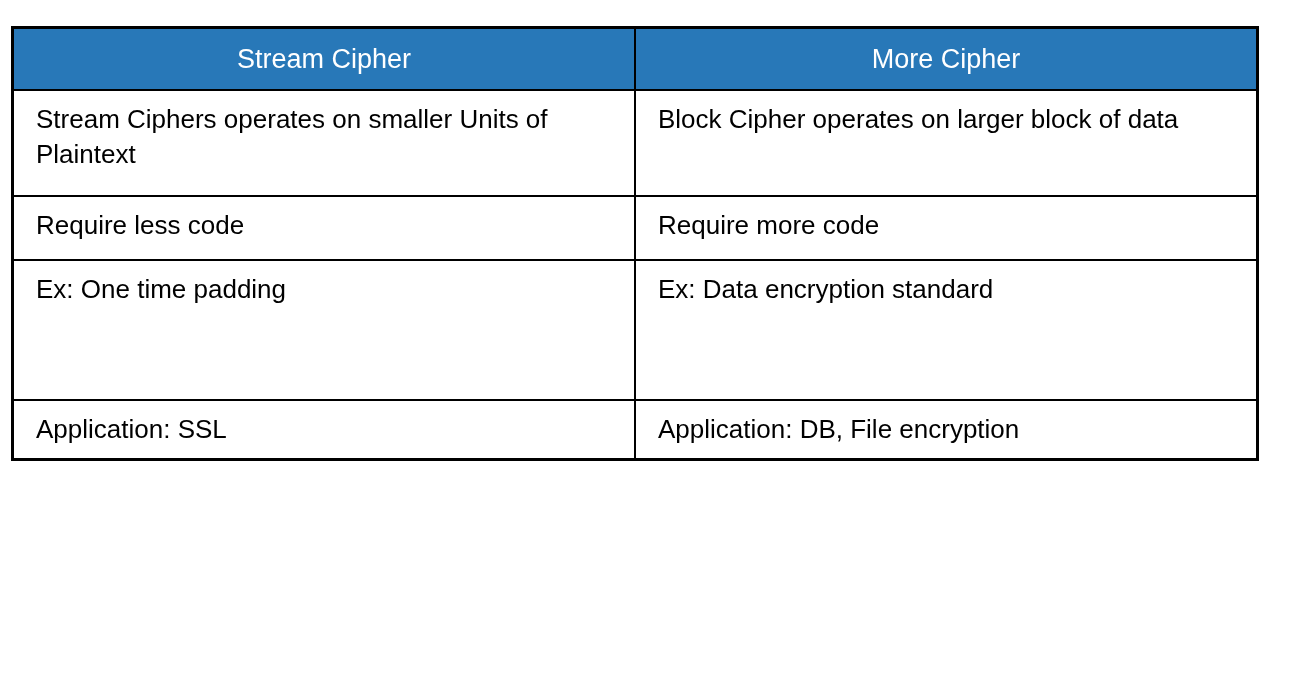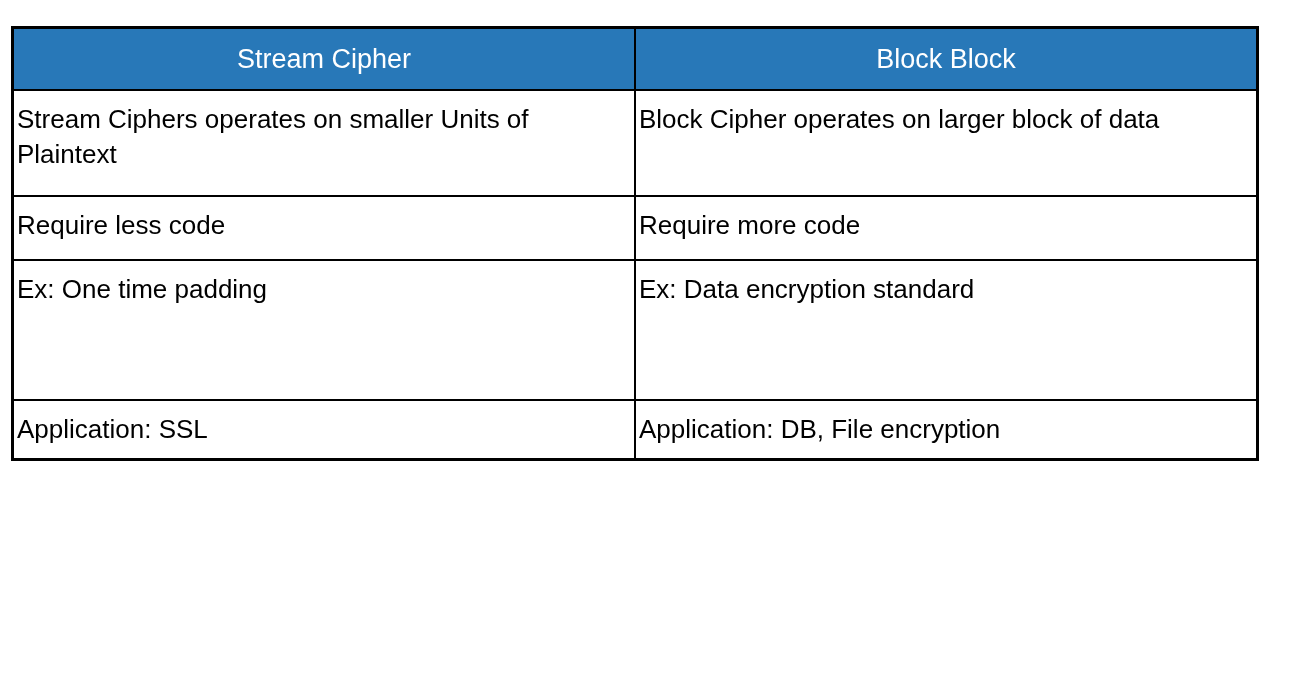--- a/index.html
+++ b/index.html
@@ -39,21 +39,21 @@
     border: 2px solid #000000;
     padding: 0;
     height: 60px;
     font-size: 27px;
   }
   table.cipher-table td {
     background: #ffffff;
     border: 2px solid #000000;
     vertical-align: top;
     text-align: left;
-    padding: 11px 3px;
+    padding: 11px 22px;
     line-height: 35px;
   }
   tbody tr:nth-child(1) { height: 106px; }
   tbody tr:nth-child(2) { height: 64px; }
   tbody tr:nth-child(3) { height: 140px; }
   tbody tr:nth-child(4) { height: 55px; }
   tbody tr:nth-child(5) { height: 67px; }
   tbody tr:nth-child(6) { height: 66px; }
   tbody tr:nth-child(7) { height: 64px; font-family: Liberation Serif, serif; }
 </style>
@@ -62,21 +62,21 @@
 
 <div class="page">
   <table class="cipher-table">
     <colgroup>
       <col>
       <col>
     </colgroup>
     <thead>
       <tr>
         <th>Stream Cipher</th>
-        <th>Block Block</th>
+        <th>More Cipher</th>
       </tr>
     </thead>
     <tbody>
       <tr>
         <td>Stream Ciphers operates on smaller Units of Plaintext</td>
         <td>Block Cipher operates on larger block of data</td>
       </tr>
       <tr>
         <td>Require less code</td>
         <td>Require more code</td>

